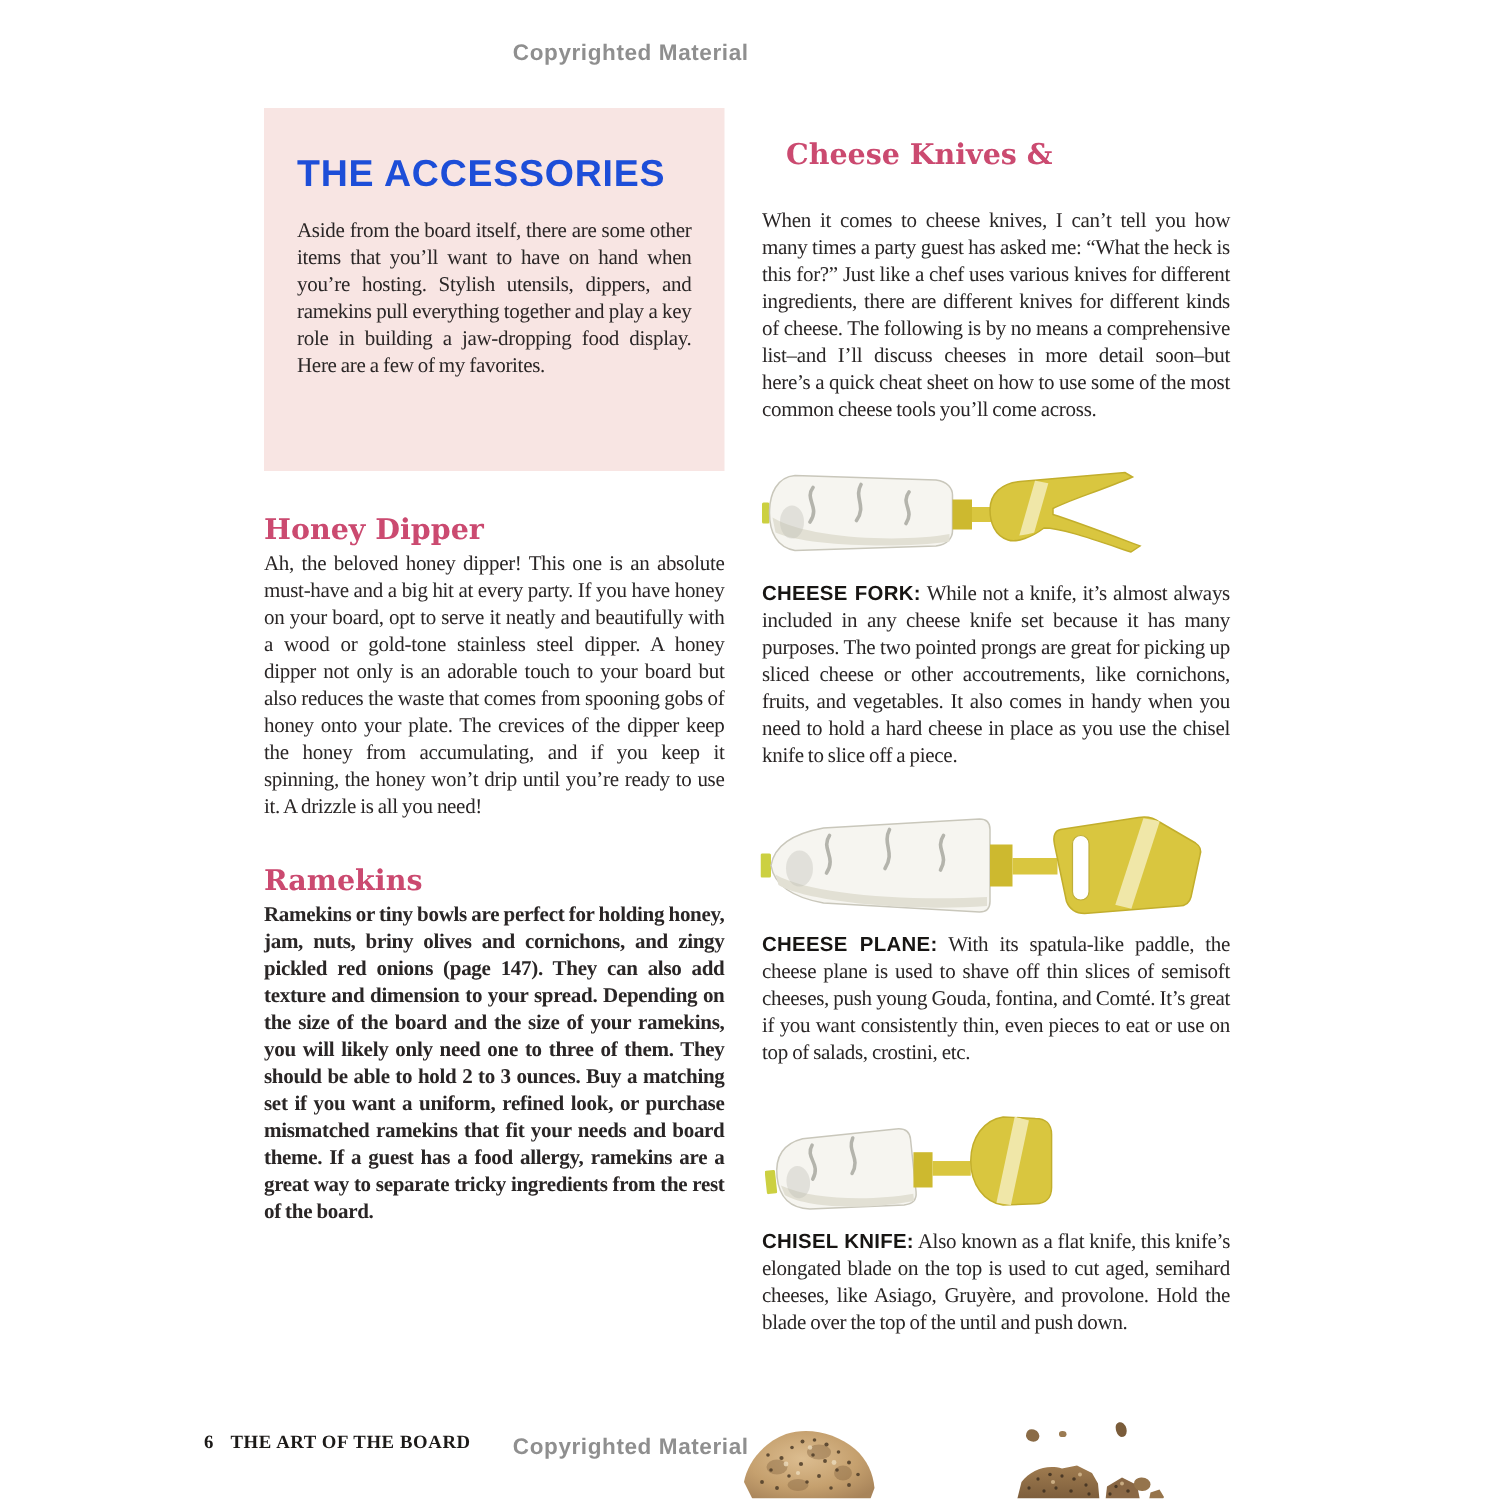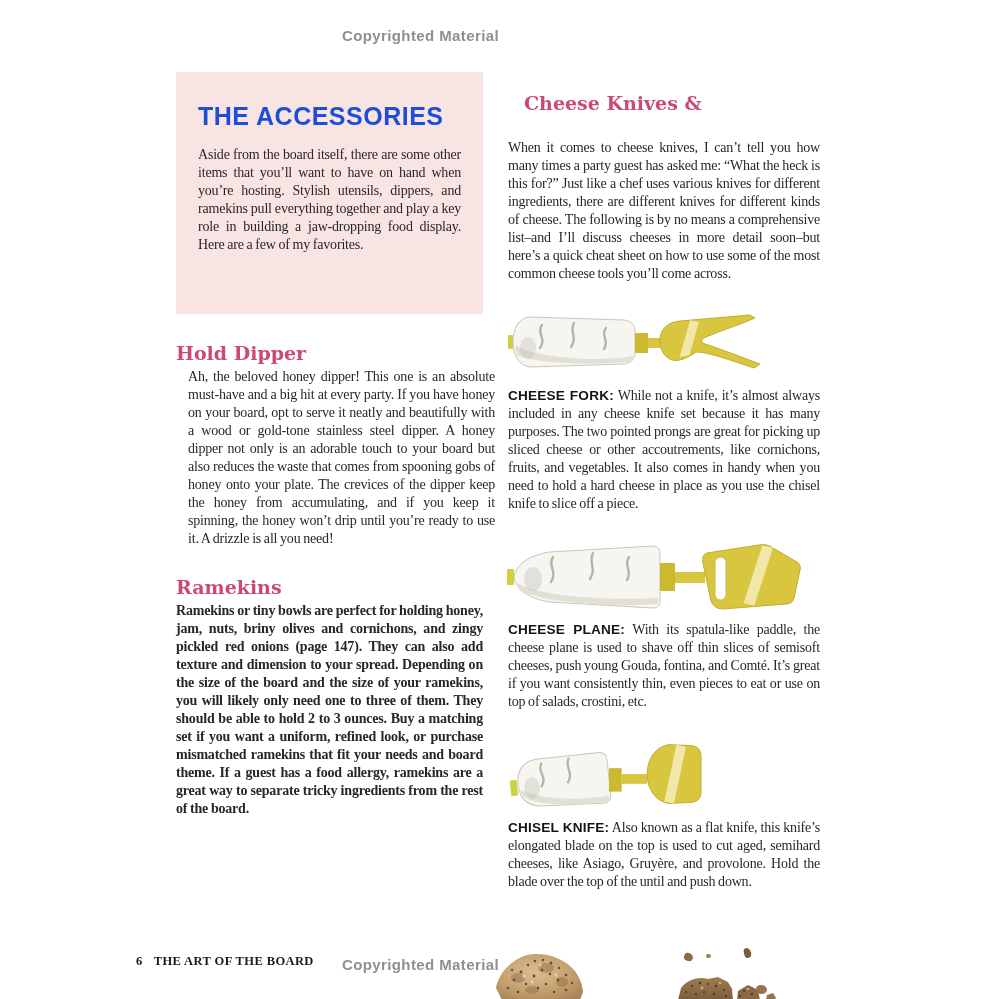--- a/index.html
+++ b/index.html
@@ -26,21 +26,21 @@
   }
   .body-text{
     margin:0;font-size:14px;line-height:18px;text-align:justify;
     letter-spacing:-0.2px;word-spacing:-0.5px;color:#2a2626;
   }
   .pink-heading{
     position:absolute;margin:0;font-family:"DejaVu Serif",serif;
     font-weight:700;font-size:19px;line-height:22px;color:#cb4a70;
   }
   #honey-heading{left:176px;top:342px;}
-  #honey-body{position:absolute;left:176px;top:368px;width:307px;margin-left:12px;}
+  #honey-body{position:absolute;left:176px;top:368px;width:307px;}
   #ramekins-heading{left:176px;top:576px;}
   #ramekins-body{position:absolute;left:176px;top:602px;width:307px;font-weight:bold;}
 
   
   #cheese-heading{left:524px;top:92px;}
   #cheese-intro{position:absolute;left:508px;top:139px;width:312px;}
   .illus{position:absolute;}
   #fork-illus{left:508px;top:314px;width:256px;height:58px;}
   #plane-illus{left:507px;top:543px;width:302px;height:70px;}
   #chisel-illus{left:510px;top:742px;width:194px;height:66px;}
@@ -78,21 +78,21 @@
 
 <div class="page">
 
   <div class="copyright top">Copyrighted Material</div>
 
   <section class="accessories-box">
     <h1>THE ACCESSORIES</h1>
     <p class="body-text">Aside from the board itself, there are some other items that you’ll want to have on hand when you’re hosting. Stylish utensils, dippers, and ramekins pull everything together and play a key role in building a jaw-dropping food display. Here are a few of my favorites.</p>
   </section>
 
-  <h2 class="pink-heading" id="honey-heading">Hold Dipper</h2>
+  <h2 class="pink-heading" id="honey-heading">Honey Dipper</h2>
   <p class="body-text" id="honey-body">Ah, the beloved honey dipper! This one is an absolute must-have and a big hit at every party. If you have honey on your board, opt to serve it neatly and beautifully with a wood or gold-tone stainless steel dipper. A honey dipper not only is an adorable touch to your board but also reduces the waste that comes from spooning gobs of honey onto your plate. The crevices of the dipper keep the honey from accumulating, and if you keep it spinning, the honey won’t drip until you’re ready to use it. A drizzle is all you need!</p>
 
   <h2 class="pink-heading" id="ramekins-heading">Ramekins</h2>
   <p class="body-text" id="ramekins-body">Ramekins or tiny bowls are perfect for holding honey, jam, nuts, briny olives and cornichons, and zingy pickled red onions (page 147). They can also add texture and dimension to your spread. Depending on the size of the board and the size of your ramekins, you will likely only need one to three of them. They should be able to hold 2 to 3 ounces. Buy a matching set if you want a uniform, refined look, or purchase mismatched ramekins that fit your needs and board theme. If a guest has a food allergy, ramekins are a great way to separate tricky ingredients from the rest of the board.</p>
 
   <h2 class="pink-heading" id="cheese-heading"><span>Cheese Knives &amp;</span><br></h2>
   <p class="body-text" id="cheese-intro">When it comes to cheese knives, I can’t tell you how many times a party guest has asked me: “What the heck is this for?” Just like a chef uses various knives for different ingredients, there are different knives for different kinds of cheese. The following is by no means a comprehensive list–and I’ll discuss cheeses in more detail soon–but here’s a quick cheat sheet on how to use some of the most common cheese tools you’ll come across.</p>
 
   <div class="illus" id="fork-illus">
     <svg viewBox="0 0 256 58" width="256" height="58">

